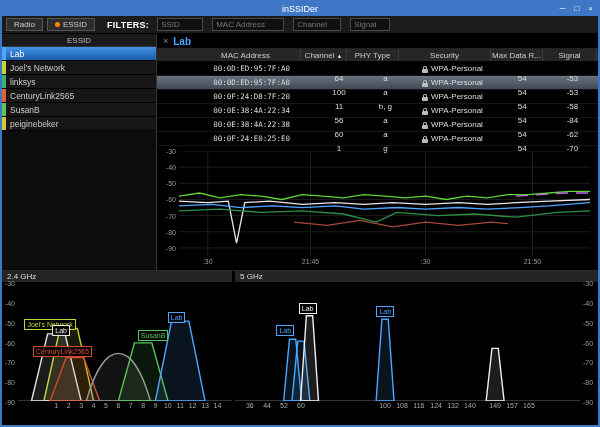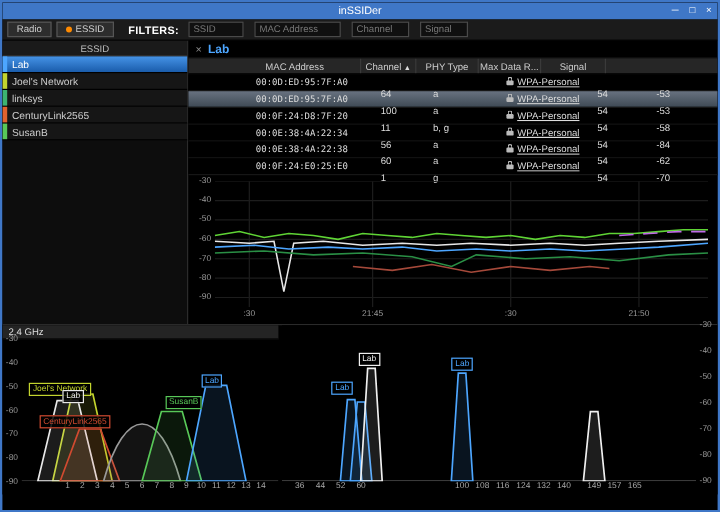--- a/index.html
+++ b/index.html
@@ -37,22 +37,22 @@
   .tab-label { color:#4da6ff; font-size:10px; font-weight:bold; }
 
   .table-header { height:13px; background:#262626; display:flex; align-items:center; font-size:8px; color:#ccc; border-bottom:1px solid #000; flex:0 0 auto; }
   .th { text-align:center; border-right:1px solid #3a3a3a; height:100%; line-height:13px; white-space:nowrap; overflow:hidden; }
   .th.indent { border-right:none; }
   .sort-arrow { font-size:6px; color:#ddd; margin-left:2px; }
   .table-row { height:14px; display:flex; align-items:center; font-size:8px; color:#ddd; border-bottom:1px solid #161616; background:#000; flex:0 0 auto;padding-left:24px; }
   .table-row.selected { background:linear-gradient(#687280,#3f4a55); }
   .td { white-space:nowrap; overflow:hidden; }
   .td.mono { font-family:"DejaVu Sans Mono", monospace; font-size:7.5px; }
-  .td.center { text-align:left;margin-top:19px; }
-  .td.sec { display:flex; align-items:center; padding-left:12px;text-decoration:underline; }
+  .td.center { text-align:center;margin-top:19px; }
+  .td.sec { display:flex; align-items:flex-end; padding-left:12px; }
   .lock { width:6px; height:4px; background:#bbb; position:relative; display:inline-block; margin-right:3px; border-radius:1px; }
   .lock::before { content:""; position:absolute; top:-3px; left:1px; width:2px; height:3px; border:1px solid #bbb; border-bottom:none; border-radius:2px 2px 0 0; }
 
   .time-graph { flex:1; display:flex; padding:5px 8px 14px 0; min-height:0; }
   .tg-ylabels { width:22px; position:relative; flex:0 0 auto; }
   .yl { position:absolute; right:3px; transform:translateY(-50%); font-size:7px; color:#999; }
   .tg-plot { flex:1; position:relative; }
   .tg-plot svg { position:absolute; inset:0; width:100%; height:100%; }
   .xl { position:absolute; top:100%; margin-top:2px; transform:translateX(-50%); font-size:7px; color:#999; white-space:nowrap; }
 
@@ -122,33 +122,38 @@
             <span class="essid-label">linksys</span>
           </div>
           <div class="essid-item">
             <span class="essid-chip" style="background:#e0622e"></span>
             <span class="essid-label">CenturyLink2565</span>
           </div>
           <div class="essid-item">
             <span class="essid-chip" style="background:#58c858"></span>
             <span class="essid-label">SusanB</span>
           </div>
+          <div class="essid-item">
+            <span class="essid-chip" style="background:#d4c837"></span>
+            <span class="essid-label">peiginebeker</span>
+          </div>
         </div>
     </div>
 
     <div class="main">
       <div class="tabbar">
         <span class="tab-close">×</span>
         <span class="tab-label">Lab</span>
       </div>
       <div class="table-header" id="thead">
           <div class="th indent" style="width:34px"></div>
           <div class="th" style="width:110px"><span>MAC Address</span></div>
           <div class="th" style="width:46px"><span>Channel</span><span class="sort-arrow">▲</span></div>
           <div class="th" style="width:52px"><span>PHY Type</span></div>
+          <div class="th" style="width:92px"><span>Security</span></div>
           <div class="th" style="width:52px"><span>Max Data R...</span></div>
           <div class="th" style="width:54px"><span>Signal</span></div>
         </div>
       <div id="tbody">
           <div class="table-row">
             <div class="td" style="width:34px"></div>
             <div class="td mono" style="width:110px">00:0D:ED:95:7F:A0</div>
             <div class="td center" style="width:46px">64</div>
             <div class="td center" style="width:52px">a</div>
             <div class="td sec" style="width:92px">
@@ -303,20 +308,21 @@
               <span class="chan-xl" style="left:75.8%">11</span>
               <span class="chan-xl" style="left:81.6%">12</span>
               <span class="chan-xl" style="left:87.4%">13</span>
               <span class="chan-xl" style="left:93.2%">14</span>
             </div>
         </div>
       </div>
     </div>
 
     <div class="chan-panel right">
+      <div class="chan-header">5 GHz</div>
       <div class="chan-body">
         <div class="chan-plotwrap">
           <div class="chan-plot" id="cp1">
             <svg id="cs1" viewBox="0 0 1000 300" preserveAspectRatio="none">
                 <line x1="0" x2="1000" y1="299" y2="299" stroke="#3a3a3a" stroke-width="1" vector-effect="non-scaling-stroke"></line>
                 <polygon points="141,300 157.9,143.07692307692307 176.1,143.07692307692307 193,300" fill="#4da6ff" fill-opacity="0.12" stroke="#4da6ff" stroke-width="1.4" vector-effect="non-scaling-stroke"></polygon>
                 <polygon points="165,300 181.9,147.69230769230768 200.1,147.69230769230768 217,300" fill="#4da6ff" fill-opacity="0.12" stroke="#4da6ff" stroke-width="1.4" vector-effect="non-scaling-stroke"></polygon>
                 <polygon points="190,300 206.9,83.07692307692308 225.1,83.07692307692308 242,300" fill="#f0f0f0" fill-opacity="0.12" stroke="#f0f0f0" stroke-width="1.4" vector-effect="non-scaling-stroke"></polygon>
                 <polygon points="409,300 425.9,92.3076923076923 444.1,92.3076923076923 461,300" fill="#4da6ff" fill-opacity="0.12" stroke="#4da6ff" stroke-width="1.4" vector-effect="non-scaling-stroke"></polygon>
                 <polygon points="728,300 744.9,166.15384615384616 763.1,166.15384615384616 780,300" fill="#f0f0f0" fill-opacity="0.12" stroke="#f0f0f0" stroke-width="1.4" vector-effect="non-scaling-stroke"></polygon>

